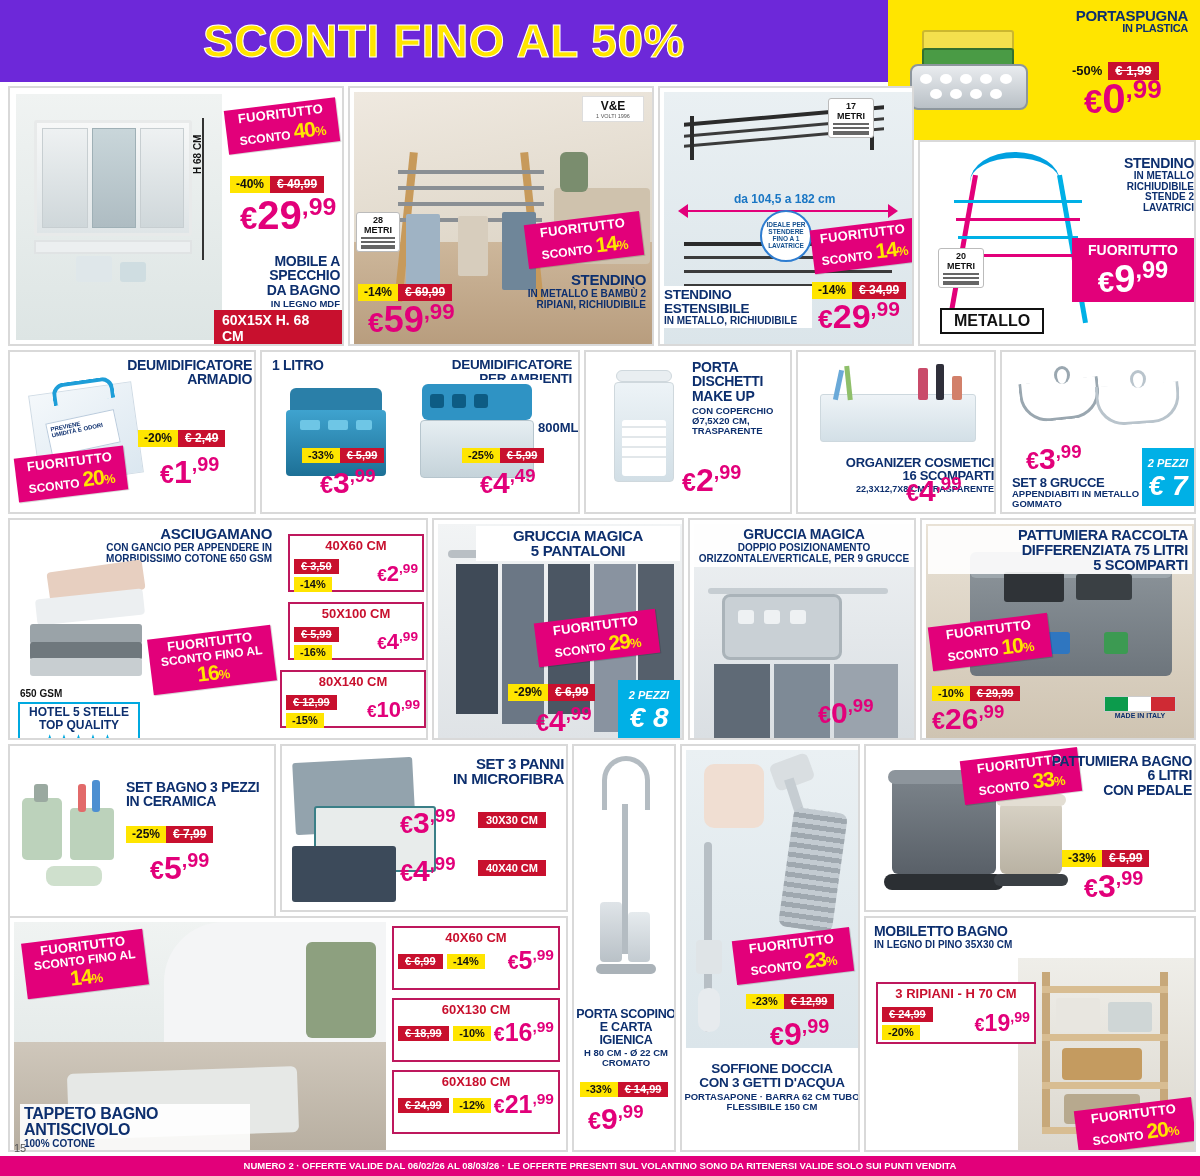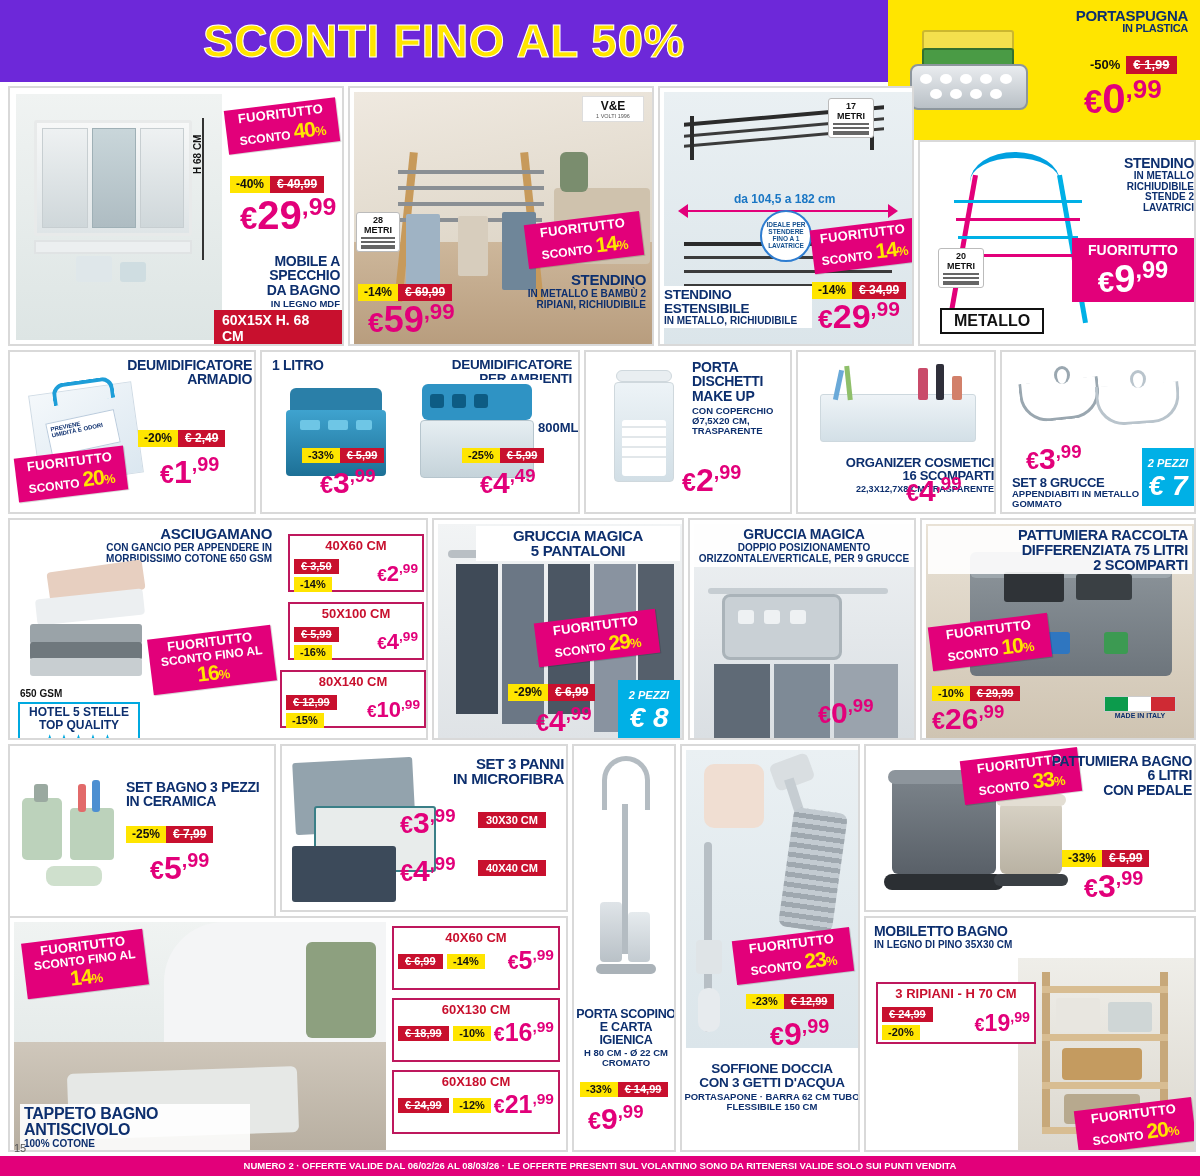--- a/index.html
+++ b/index.html
@@ -130,21 +130,21 @@
         <div class="abs" style="left:10px;top:15px;width:12px;height:10px;background:#fff;border-radius:50%;"></div>
         <div class="abs" style="left:30px;top:15px;width:12px;height:10px;background:#fff;border-radius:50%;"></div>
         <div class="abs" style="left:50px;top:15px;width:12px;height:10px;background:#fff;border-radius:50%;"></div>
         <div class="abs" style="left:70px;top:15px;width:12px;height:10px;background:#fff;border-radius:50%;"></div>
       </div>
     </div>
     <div class="abs right" style="left:150px;top:8px;width:150px;">
       <div class="ttl" style="font-size:15px;color:#0d2f6e;">PORTASPUGNA</div>
       <div class="ttl" style="font-size:11px;color:#0d2f6e;">IN PLASTICA</div>
     </div>
-    <div class="abs pricestrip" style="left:178px;top:56px;margin-left:18px;">
+    <div class="abs pricestrip" style="left:178px;top:62px;">
       <span class="pctbar" style="font-size:13px;">-50%</span>
       <span class="oldbar" style="font-size:13px;">
           <span class="st">€ 1,99</span>
         </span>
     </div>
     <div class="abs price" style="left:196px;top:78px;font-size:42px;">
       <span class="eur">€</span><span>0</span><span class="dec">,99</span>
     </div>
   </div>
 
@@ -535,21 +535,21 @@
       <div class="abs" style="left:44px;top:28px;width:202px;height:26px;background:#9ea7ad;border-radius:6px;"></div>
       <div class="abs" style="left:78px;top:48px;width:60px;height:30px;background:#2f3337;border-radius:3px;"></div>
       <div class="abs" style="left:150px;top:50px;width:56px;height:26px;background:#3a4044;border-radius:3px;"></div>
       <div class="abs" style="left:62px;top:104px;width:24px;height:24px;background:#d9b93a;border-radius:3px;"></div>
       <div class="abs" style="left:120px;top:108px;width:24px;height:22px;background:#2f76c0;border-radius:3px;"></div>
       <div class="abs" style="left:178px;top:108px;width:24px;height:22px;background:#3c9a52;border-radius:3px;"></div>
     </div>
     <div class="abs right" style="left:6px;top:6px;width:264px;background:rgba(255,255,255,.9);padding:2px 4px;">
       <div class="ttl" style="font-size:14.5px;">PATTUMIERA RACCOLTA</div>
       <div class="ttl" style="font-size:14.5px;">DIFFERENZIATA 75 LITRI</div>
-      <div class="ttl" style="font-size:14.5px;">2 SCOMPARTI</div>
+      <div class="ttl" style="font-size:14.5px;">5 SCOMPARTI</div>
     </div>
     <div class="fuori" style="position:absolute;left:8px;top:100px;width:120px;">
       <span class="f1">FUORITUTTO</span>
       <span class="f2"><span>SCONTO</span> <span class="big">10</span><span class="pc">%</span></span>
     </div>
     <div class="abs pricestrip" style="left:10px;top:166px;">
       <span class="pctbar" style="font-size:11px;">-10%</span>
       <span class="oldbar" style="font-size:11px;">
           <span class="st">€ 29,99</span>
         </span>

